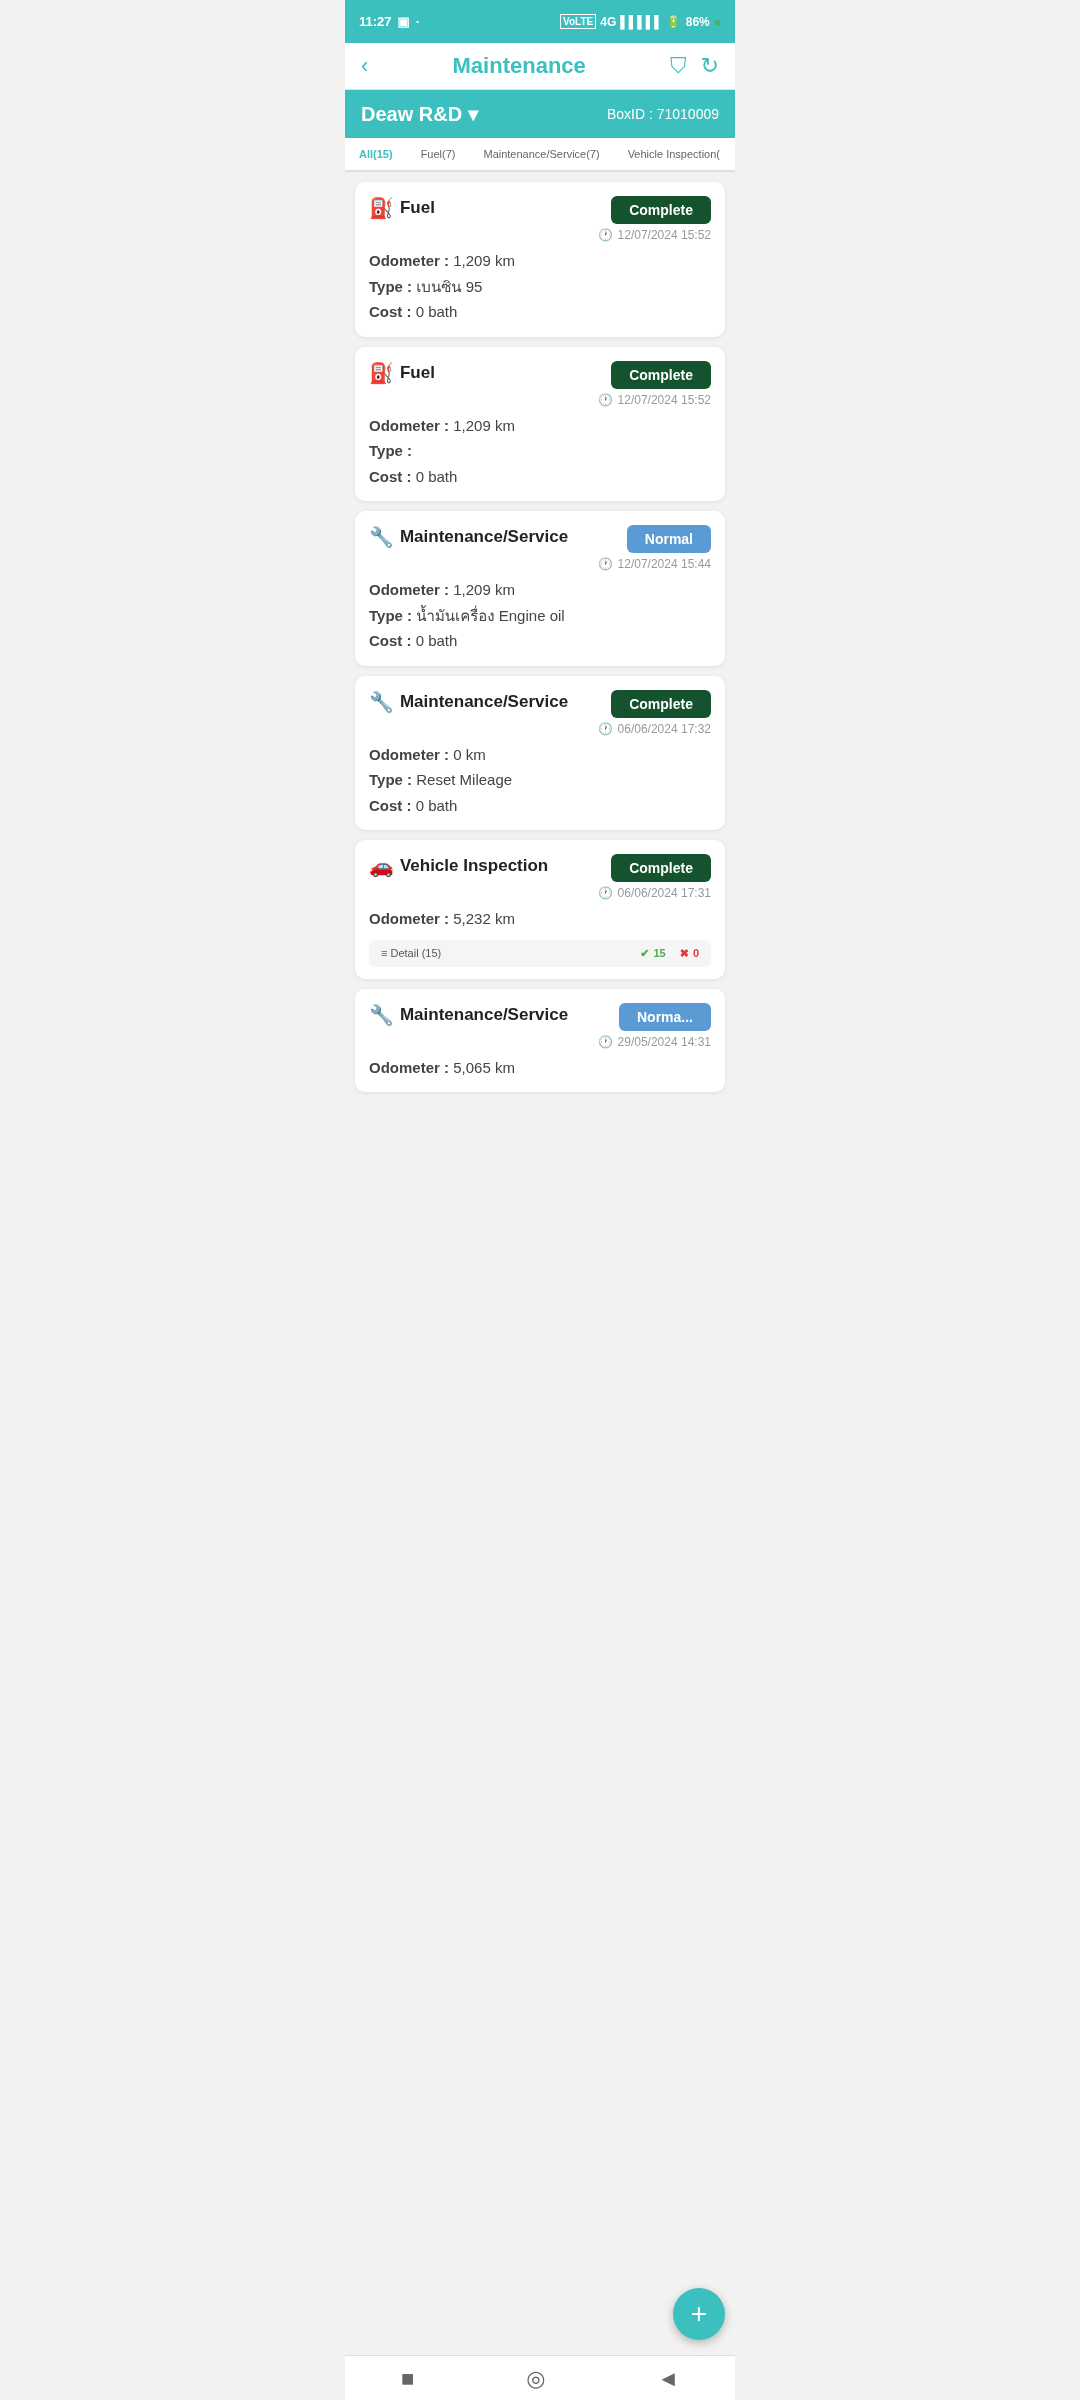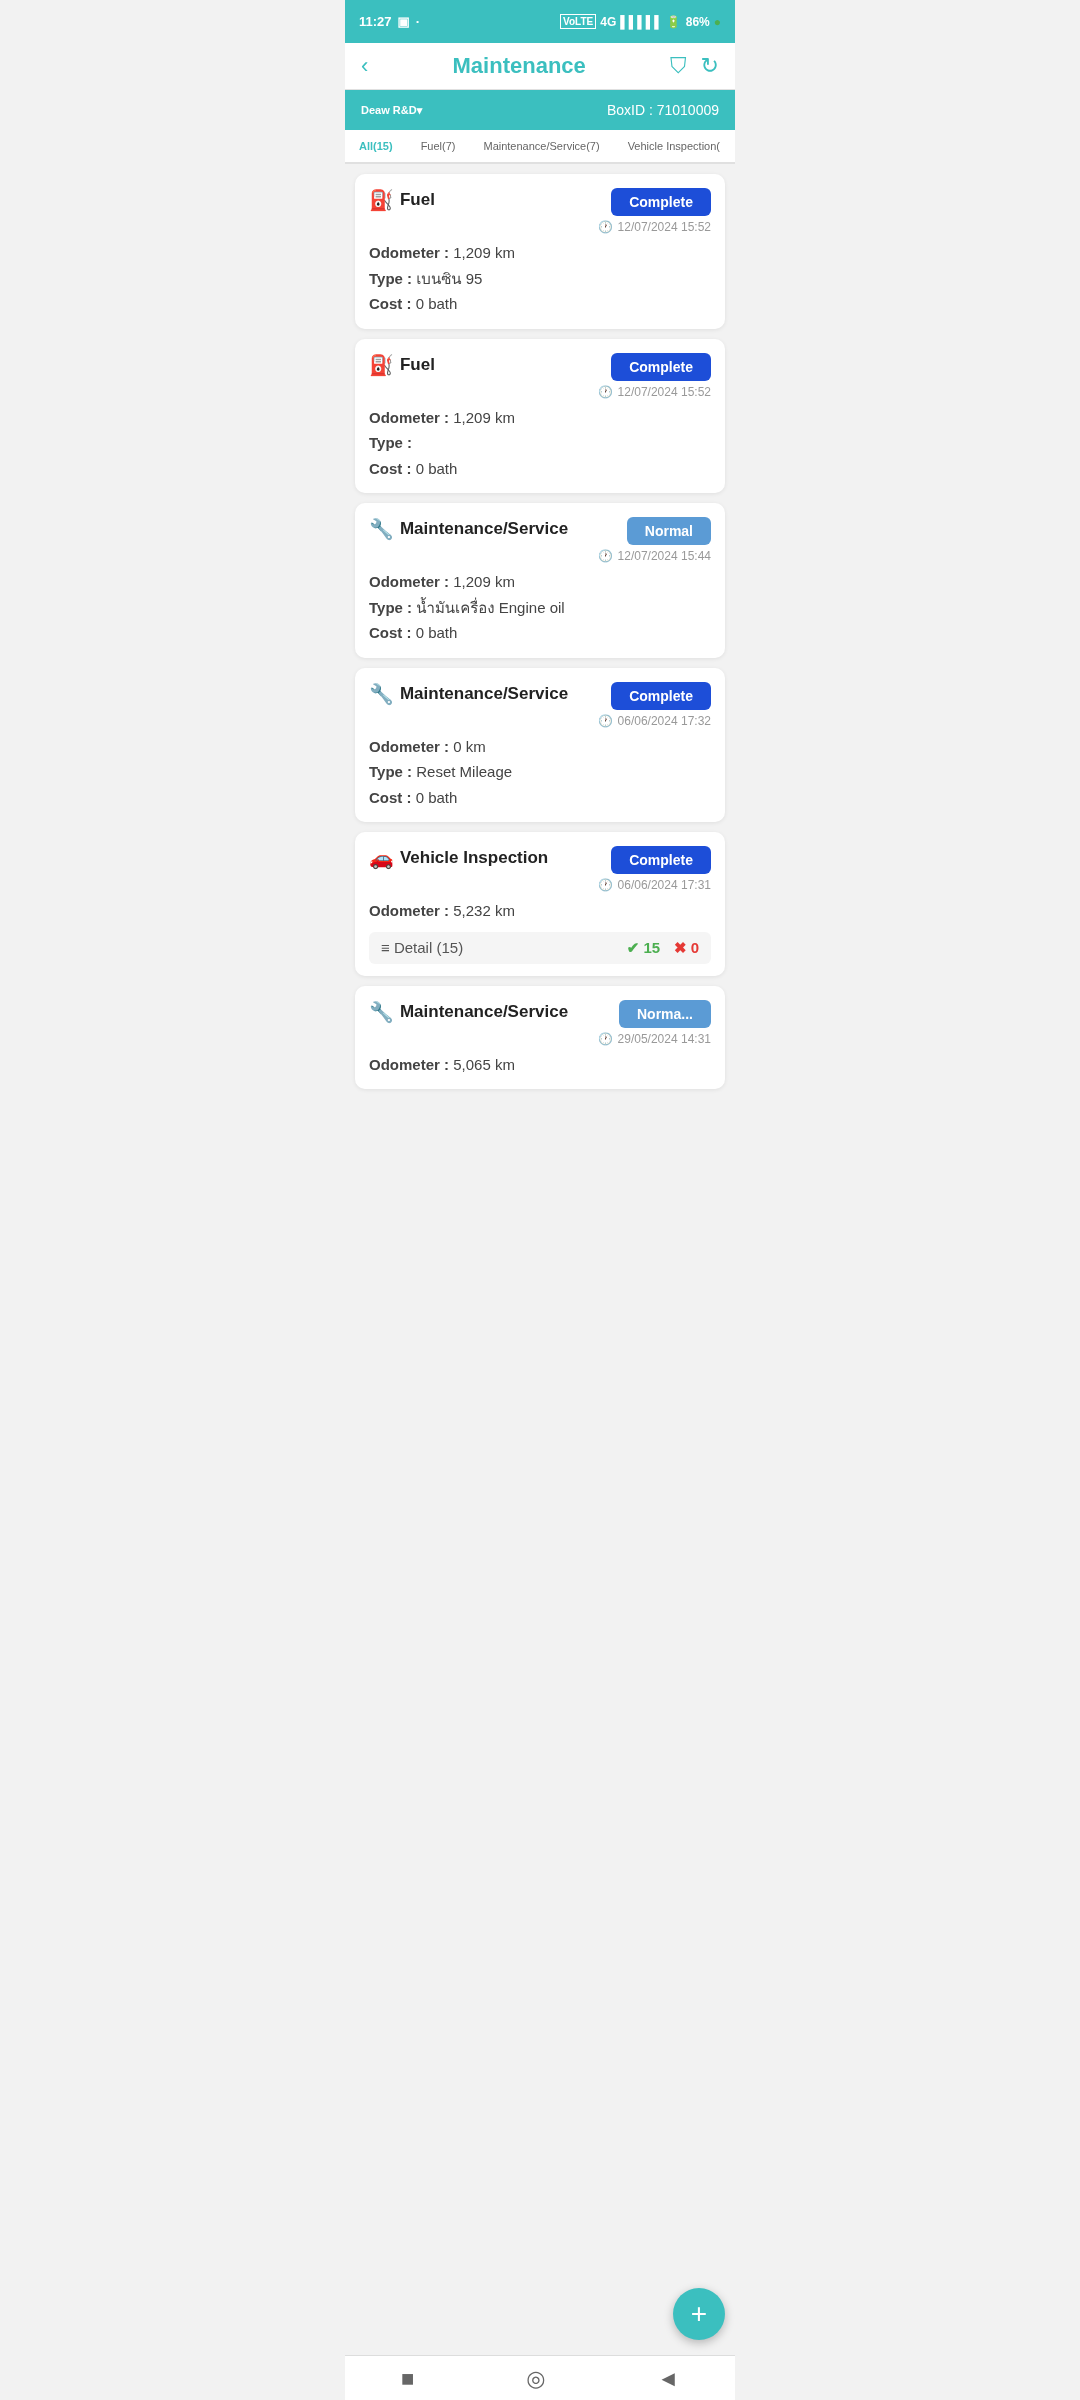--- a/index.html
+++ b/index.html
@@ -48,24 +48,25 @@
     
     .header-band {
       background: #3bbfbf;
       color: white;
       display: flex;
       justify-content: space-between;
       align-items: center;
       padding: 12px 16px;
     }
     .header-band-left {
-      font-size: 11px;
+      font-size: 20px;
       font-weight: bold;
       display: flex;
-      align-items: flex-start;
+      align-items: flex-end;
+      gap: 6px;
     }
     .header-band-right { font-size: 14px; }
 
     
     .tabs {
       background: white;
       display: flex;
       border-bottom: 2px solid #e0e0e0;
       overflow-x: auto;
     }
@@ -117,21 +118,21 @@
     .card-icon { font-size: 20px; color: #888; }
     .status-btn {
       border: none;
       border-radius: 6px;
       padding: 6px 18px;
       font-size: 14px;
       font-weight: 600;
       cursor: pointer;
       color: white;
     }
-    .status-btn.complete { background: #1d4ed8; }
+    .status-btn.complete { background: #14532d; }
     .status-btn.normal { background: #5b9bd5; }
 
     .card-detail {
       font-size: 15px;
       color: #444;
       margin-top: 2px;
       line-height: 1.7;
     }
     .card-detail span { font-weight: bold; }
 
@@ -152,21 +153,21 @@
 
     
     .detail-row {
       background: #f5f5f5;
       border-radius: 6px;
       padding: 7px 12px;
       display: flex;
       justify-content: space-between;
       align-items: center;
       margin-top: 8px;
-      font-size: 15px;
+      font-size: 11px;
       color: #555;
     }
     .detail-row-right { display: flex; gap: 14px; align-items: center; }
     .check-count { color: #4caf50; font-weight: bold; display: flex; align-items: center; gap: 4px; }
     .cross-count { color: #e53935; font-weight: bold; display: flex; align-items: center; gap: 4px; }
 
     
     .fab {
       position: fixed;
       bottom: 60px;

